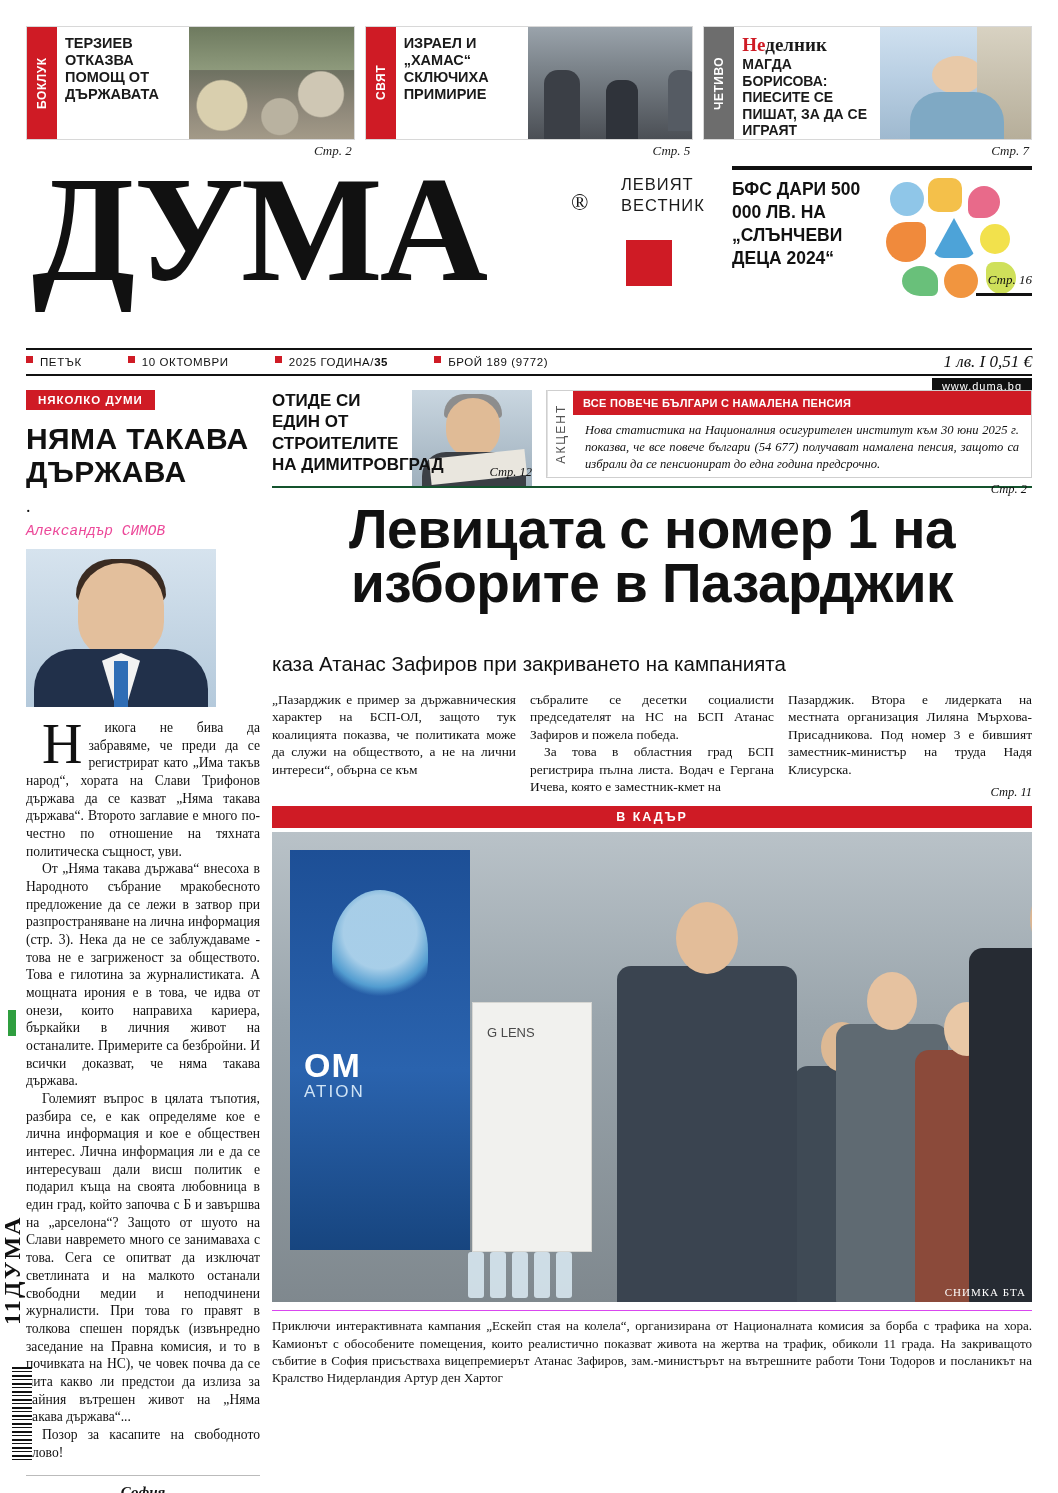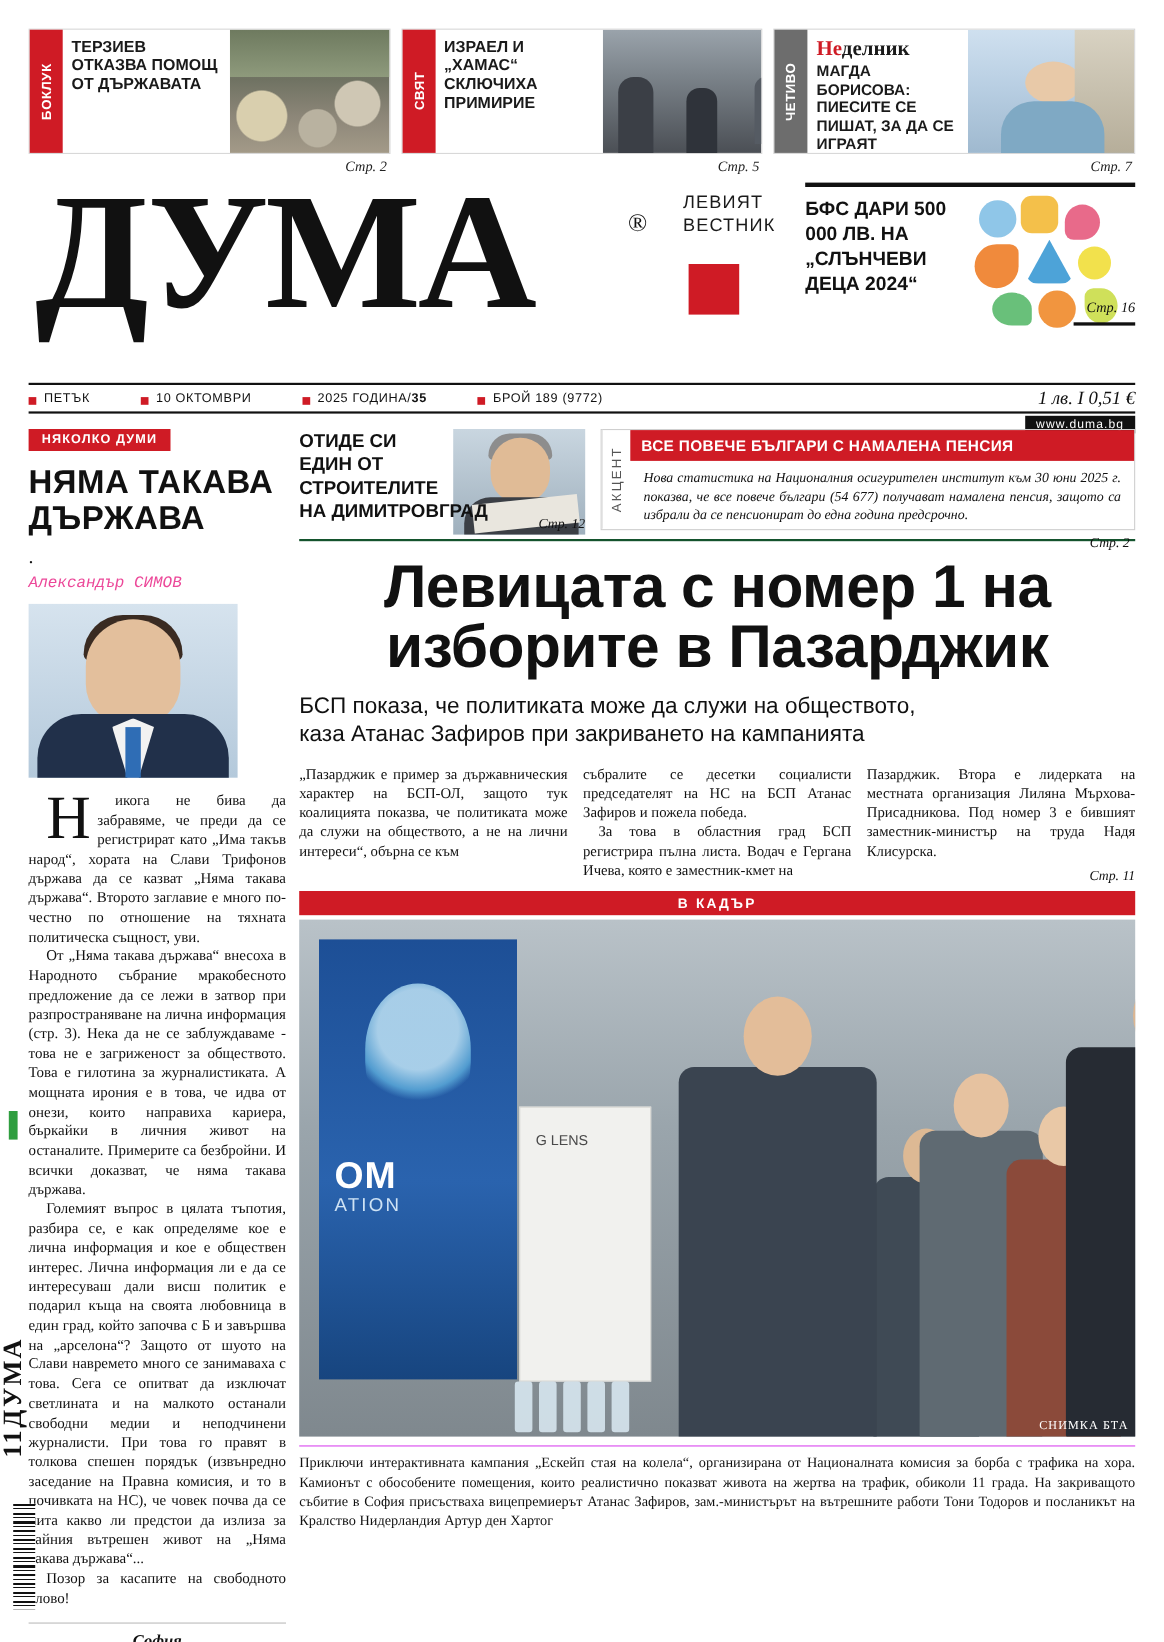--- a/index.html
+++ b/index.html
@@ -46,21 +46,21 @@
     writing-mode: vertical-rl;
     transform: rotate(180deg);
     display: flex;
     align-items: center;
     justify-content: center;
     text-align: center;
   }
   .teaser-tag.gray { background: #6d6d6d; }
   .teaser-text {
     flex: 0 0 auto;
-    width: 152px;
+    width: 132px;
     padding: 8px 6px 4px 8px;
     font-family: "Liberation Sans", sans-serif;
     font-weight: bold;
     font-size: 14.5px;
     line-height: 1.18;
     color: #1a1a1a;
     text-transform: uppercase;
   }
   .teaser-text.wide { width: 146px; font-size: 14px; }
   .teaser-script {
@@ -220,21 +220,21 @@
     border-top: 2px solid #111;
     border-bottom: 2px solid #111;
     height: 28px;
     display: flex;
     align-items: center;
     font-family: "Liberation Sans", sans-serif;
     font-size: 11.5px;
     letter-spacing: 0.6px;
     color: #111;
   }
-  .dl-item { display: flex; align-items: flex-end; margin-right: 46px; }
+  .dl-item { display: flex; align-items: flex-start; margin-right: 46px; }
   .dl-sq { width: 7px; height: 7px; background: #cf1b25; margin-right: 7px; }
   .dl-item b { font-weight: bold; }
   .price {
     margin-left: auto;
     font-family: "Liberation Serif", serif;
     font-style: italic;
     font-size: 17px;
     letter-spacing: 0;
   }
   .website-bar {
@@ -400,21 +400,21 @@
     transform: rotate(180deg);
     display: flex; align-items: center; justify-content: center;
     border-right: 1px solid #e2e2e2;
   }
   .accent-main { flex: 1; }
   .accent-head {
     background: #cf1b25;
     color: #fff;
     font-family: "Liberation Sans", sans-serif;
     font-weight: bold;
-    font-size: 14px;
+    font-size: 11px;
     padding: 6px 10px;
     letter-spacing: 0.3px;
   }
   .accent-body {
     padding: 7px 12px 4px 12px;
     font-family: "Liberation Serif", serif;
     font-style: italic;
     font-size: 12.6px;
     line-height: 1.34;
     text-align: justify;
@@ -708,21 +708,21 @@
           <div class="accent-page">Стр. 2</div>
         </div>
       </div>
 
       <div class="headline">
         <span>Левицата с номер 1 на</span><br>
         <span>изборите в Пазарджик</span>
       </div>
 
       <div class="subhead">
-        <span>БСП показа, че политиката може да служи на обществото,</span><br>
+        <br>
         <span>каза Атанас Зафиров при закриването на кампанията</span>
       </div>
 
       <div class="cols4">
         <div class="c">
           <p class="first">„Пазарджик е пример за държавническия характер на БСП-ОЛ, защото тук коалицията показва, че политиката може да служи на обществото, а не на лични интереси“, обърна се към</p>
         </div>
         <div class="c">
           <p class="first">събралите се десетки социалисти председателят на НС на БСП Атанас Зафиров и пожела победа.</p>
           <p>За това в областния град БСП регистрира пълна листа. Водач е Гергана Ичева, която е заместник-кмет на</p>

